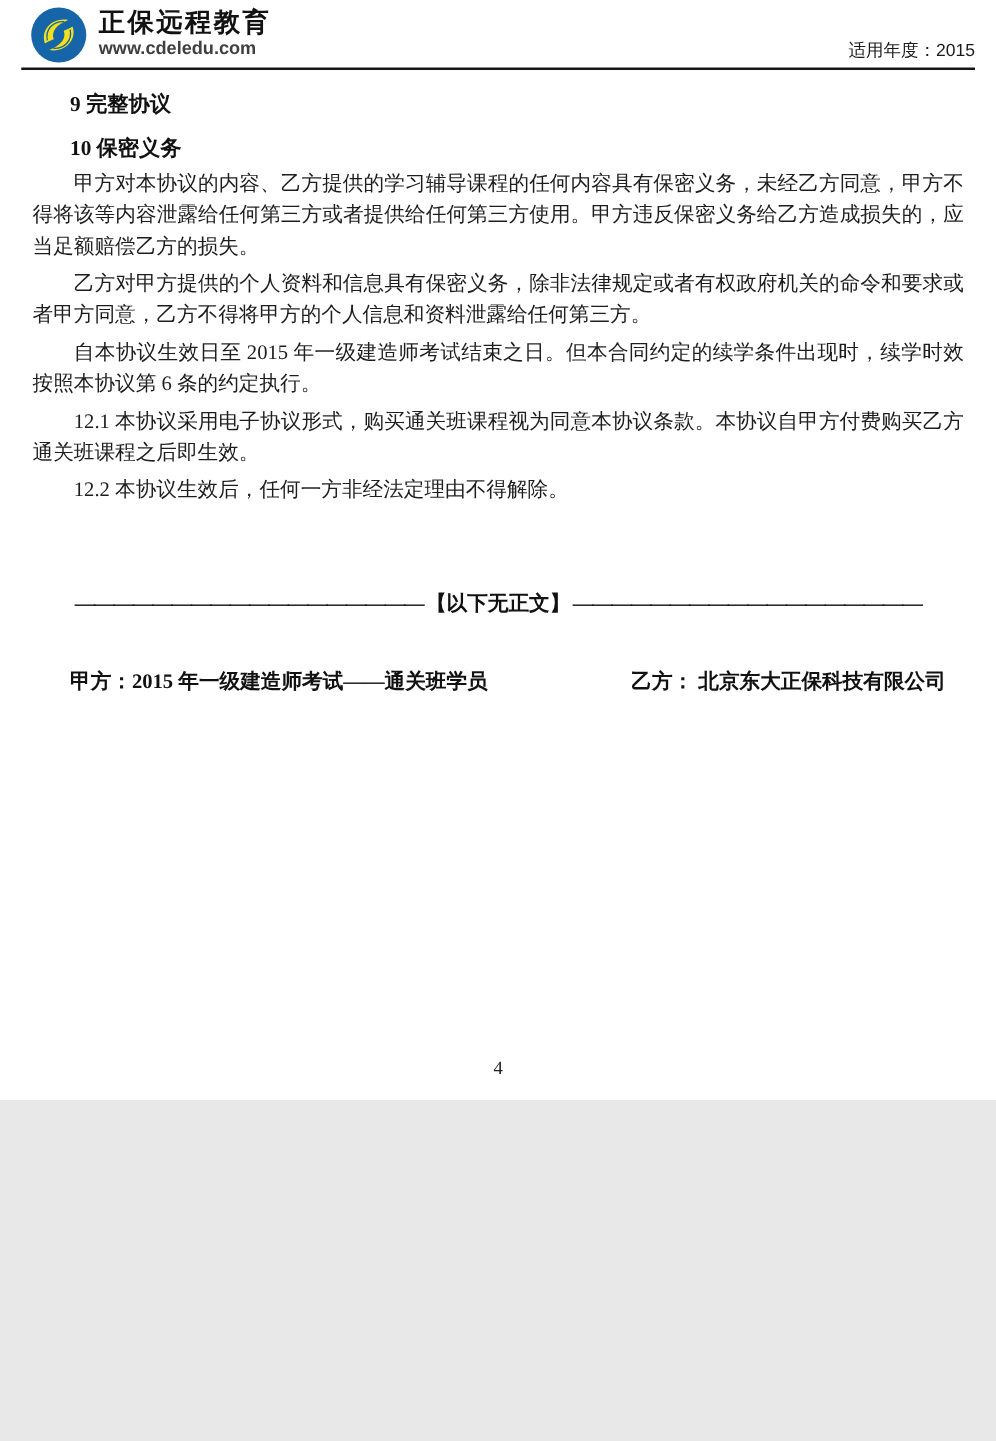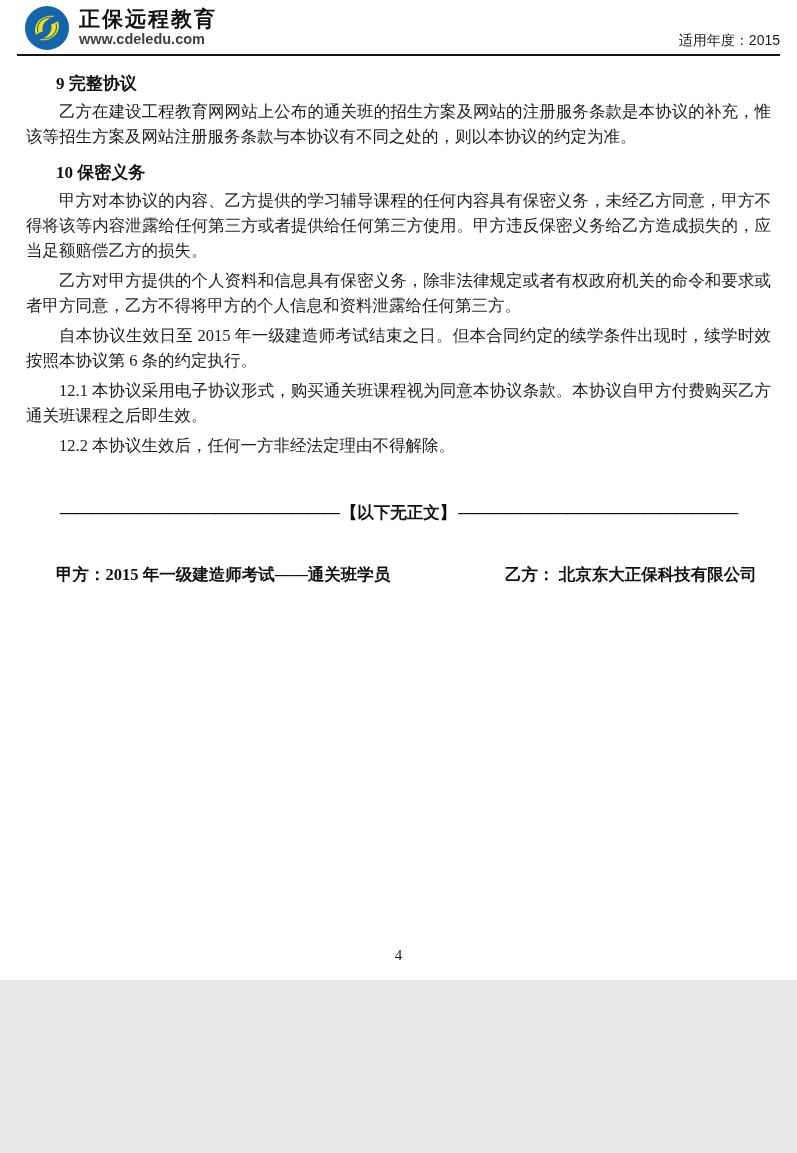--- a/index.html
+++ b/index.html
@@ -1,18 +1,18 @@
 <!DOCTYPE html>
 <html><head>
 <meta charset="utf-8">
 <style>
   html,body{margin:0;padding:0;background:#e8e8e8;}
   .page{
     position:relative;
-    width:797px;height:980px;
+    width:797px;height:880px;
     margin:0 auto;
     background:#ffffff;
     font-family:"Liberation Serif","DejaVu Serif",serif;
     color:#1d1d1d;
     overflow:hidden;
     box-sizing:border-box;
   }
   
   .header{
     display:flex;
@@ -42,21 +42,21 @@
     font-size:17px;font-weight:bold;color:#111;
     margin:12px 0 4px 0;padding-left:30px;
   }
   .para{
     font-size:16.5px;line-height:25px;
     text-align:justify;text-indent:2em;
     margin:0 0 5px 0;
   }
   
   .end-marker{
-    margin-top:44px;
+    margin-top:68px;
     text-align:center;
     font-weight:bold;font-size:16.5px;
     white-space:nowrap;letter-spacing:-1px;color:#111;
   }
   .end-marker .label{letter-spacing:0;padding:0 2px;}
   .sigs{position:relative;margin-top:40px;height:26px;font-weight:bold;font-size:16.5px;color:#111;}
   .sig-a{position:absolute;left:30px;white-space:nowrap;}
   .sig-b{position:absolute;left:479px;white-space:nowrap;}
   
   .footer{
@@ -86,21 +86,20 @@
       </div>
     </div>
     <div class="year">适用年度：2015</div>
   </header>
 
   <div class="rule"></div>
 
   <main>
 
     <h2 class="sec-h">9 完整协议</h2>
-    <p class="para">乙方在建设工程教育网网站上公布的通关班的招生方案及网站的注册服务条款是本协议的补充，惟该等招生方案及网站注册服务条款与本协议有不同之处的，则以本协议的约定为准。</p>
 
     <h2 class="sec-h">10 保密义务</h2>
     <p class="para">甲方对本协议的内容、乙方提供的学习辅导课程的任何内容具有保密义务，未经乙方同意，甲方不得将该等内容泄露给任何第三方或者提供给任何第三方使用。甲方违反保密义务给乙方造成损失的，应当足额赔偿乙方的损失。</p>
     <p class="para">乙方对甲方提供的个人资料和信息具有保密义务，除非法律规定或者有权政府机关的命令和要求或者甲方同意，乙方不得将甲方的个人信息和资料泄露给任何第三方。</p>
 
     <p class="para">自本协议生效日至 2015 年一级建造师考试结束之日。但本合同约定的续学条件出现时，续学时效按照本协议第 6 条的约定执行。</p>
 
     <p class="para">12.1 本协议采用电子协议形式，购买通关班课程视为同意本协议条款。本协议自甲方付费购买乙方通关班课程之后即生效。</p>
     <p class="para">12.2 本协议生效后，任何一方非经法定理由不得解除。</p>
 

